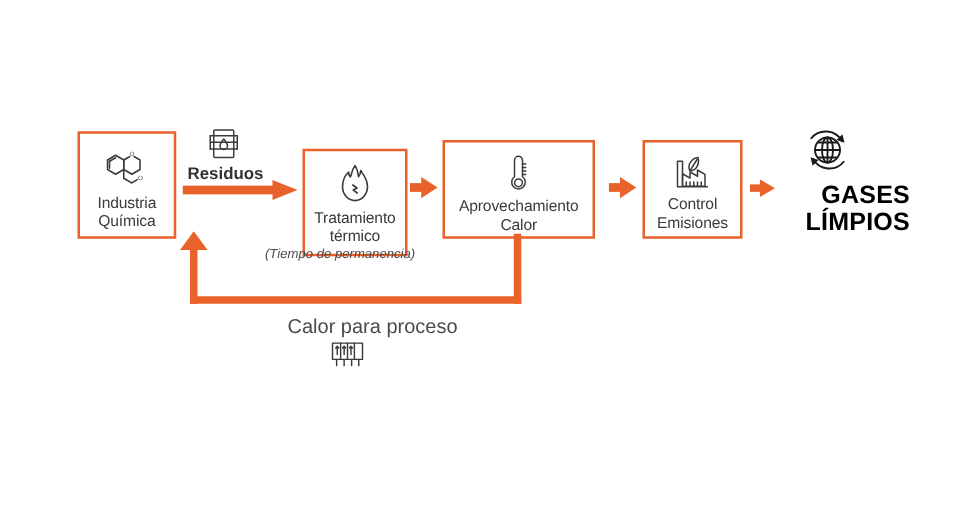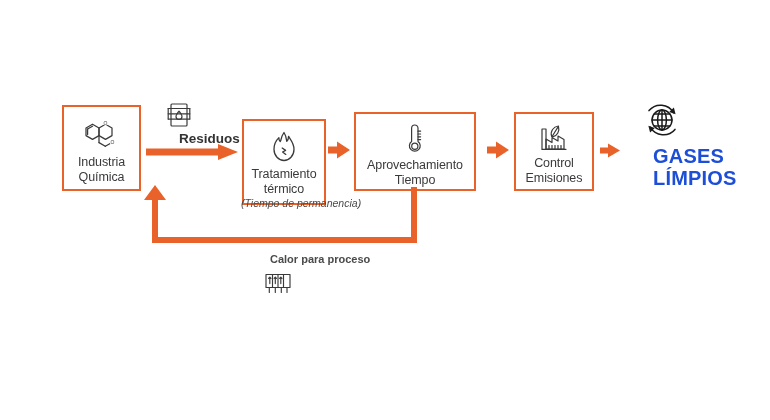--- a/index.html
+++ b/index.html
@@ -63,54 +63,52 @@
   .float-icon {
     position: absolute;
     line-height: 0;
   }
   
   .label {
     position: absolute;
     color: #3a3a3a;
     text-align: center;
     white-space: nowrap;
-    margin-left: 29px;
   }
   #label-residuos {
     left: 150px;
     top: 131px;
     font-size: 13.5px;
     font-weight: bold;
     color: #333333;
   }
   #label-tiempo {
     left: 212px;
     top: 197px;
     font-size: 10.5px;
     color: #4a4a4a;
     font-style: italic;
   }
   #label-calor-proceso {
-    left: 241px;
+    left: 230px;
     top: 253px;
-    font-size: 11px;
+    font-size: 16px;
     color: #4a4a4a;
-    font-weight: bold;
   }
   #label-gases {
     left: 624px;
     top: 145px;
     width: 104px;
     font-size: 20px;
     font-weight: bold;
-    color: #1d4ed8;
+    color: #000000;
     line-height: 22px;
     letter-spacing: 0.2px;
     white-space: pre-line;
-    text-align: left;
+    text-align: right;
   }
   
   #recycle-loop {
     position: absolute;
     left: 140px;
     top: 185px;
     line-height: 0;
   }
 </style>
 </head>
@@ -200,21 +198,21 @@
           <path d="M13 18.4 V 5.2 A 3.2 3.2 0 0 0 6.6 5.2 V 18.4 A 5.4 5.4 0 1 0 13 18.4 Z"></path>
           <circle cx="9.8" cy="23.2" r="3.1"></circle>
           <line x1="13" y1="8.2" x2="15.6" y2="8.2"></line>
           <line x1="13" y1="11.0" x2="15.6" y2="11.0"></line>
           <line x1="13" y1="13.8" x2="15.6" y2="13.8"></line>
           <line x1="13" y1="16.6" x2="15.6" y2="16.6"></line>
         </g>
       </svg>
     </span>
     <span class="node-label">Aprovechamiento
-Tiempo</span>
+Calor</span>
   </div>
 
   <span class="arrow" id="arrow-aprovecha-control" style="left:487px; top:139px;">
     <svg width="24" height="22" viewBox="0 0 24 22">
       <g fill="#E8622A">
         <rect x="0" y="7.5" width="13" height="7"></rect>
         <polygon points="9,2.5 22,11 9,19.5"></polygon>
       </g>
     </svg>
   </span>

